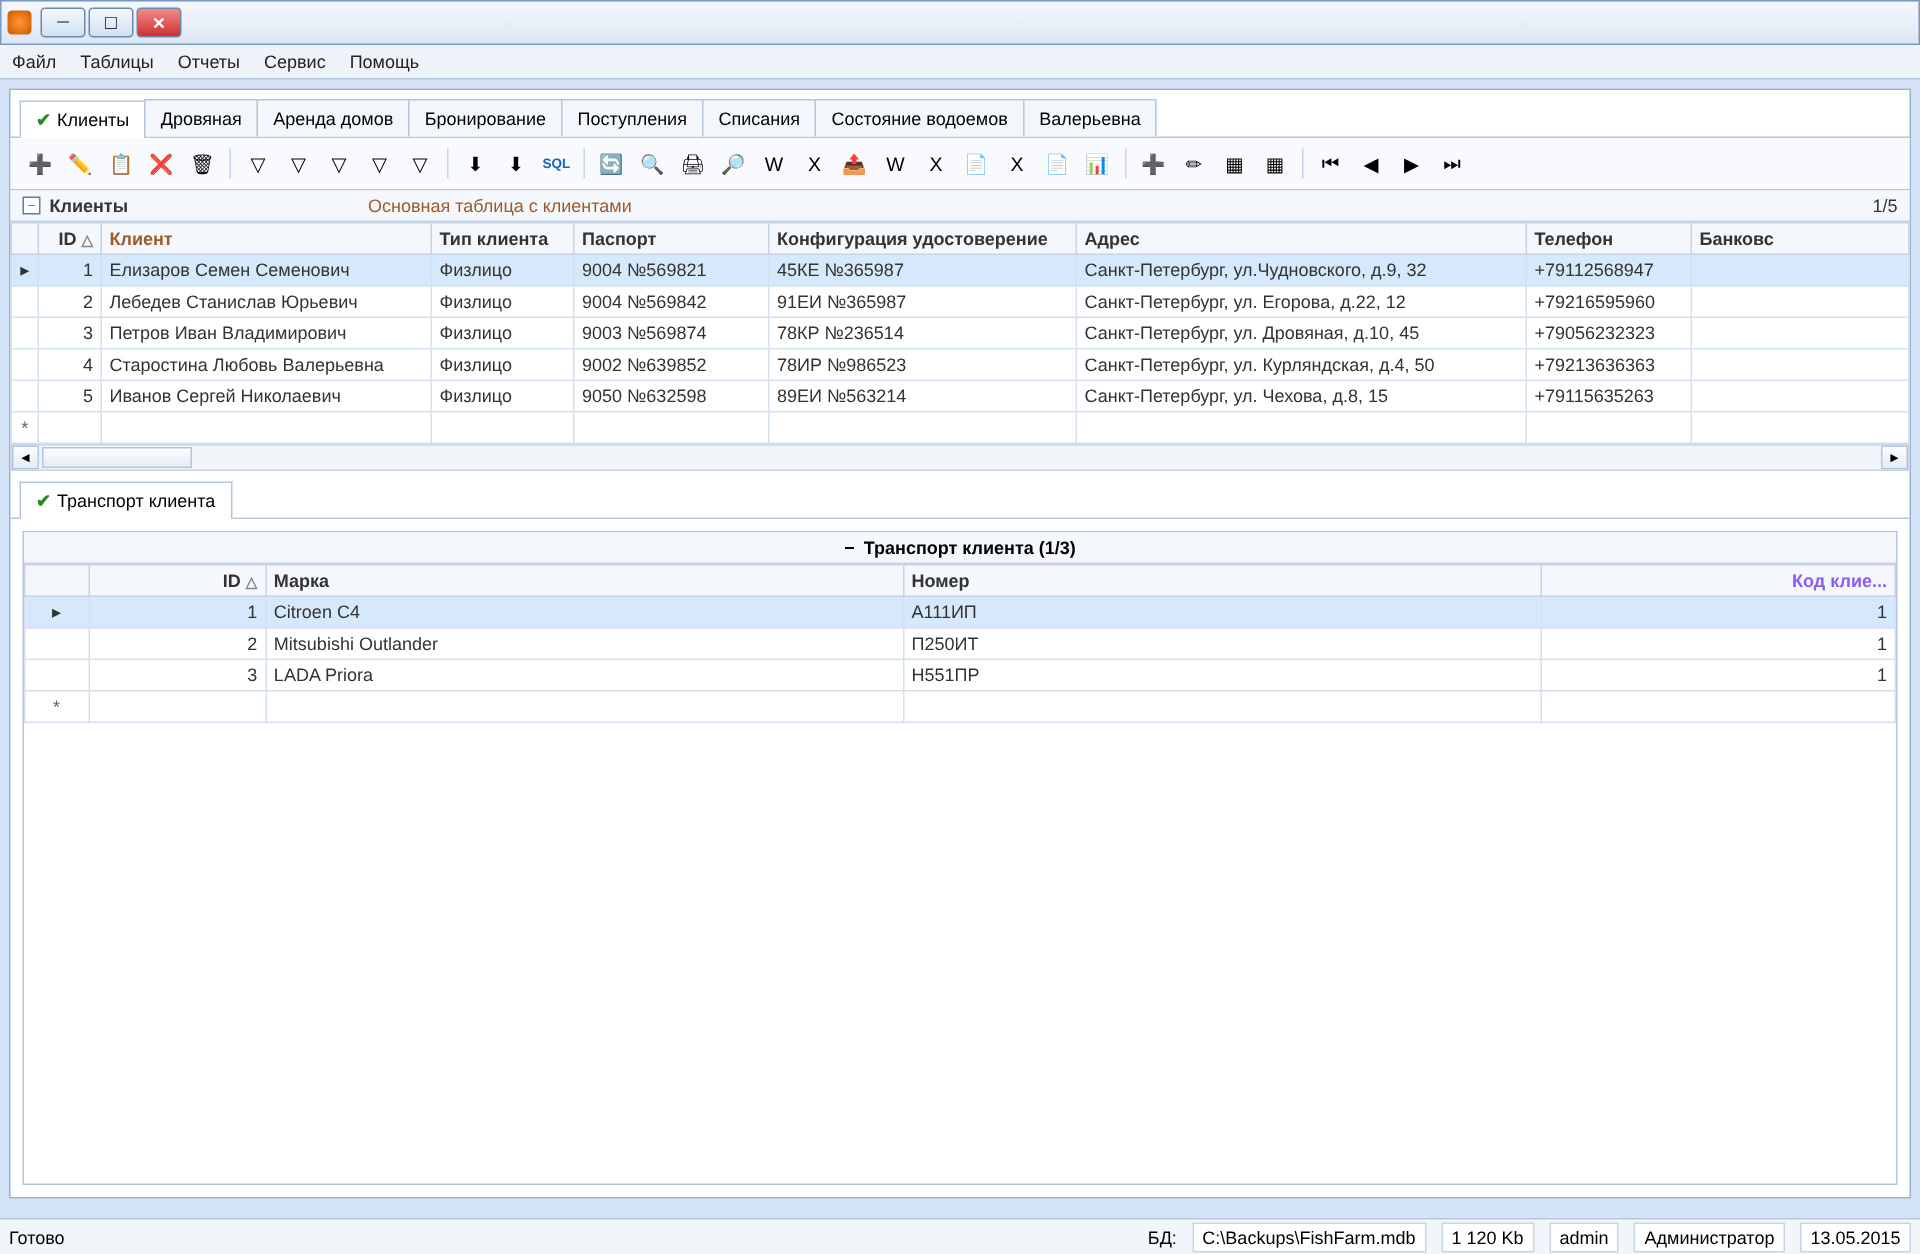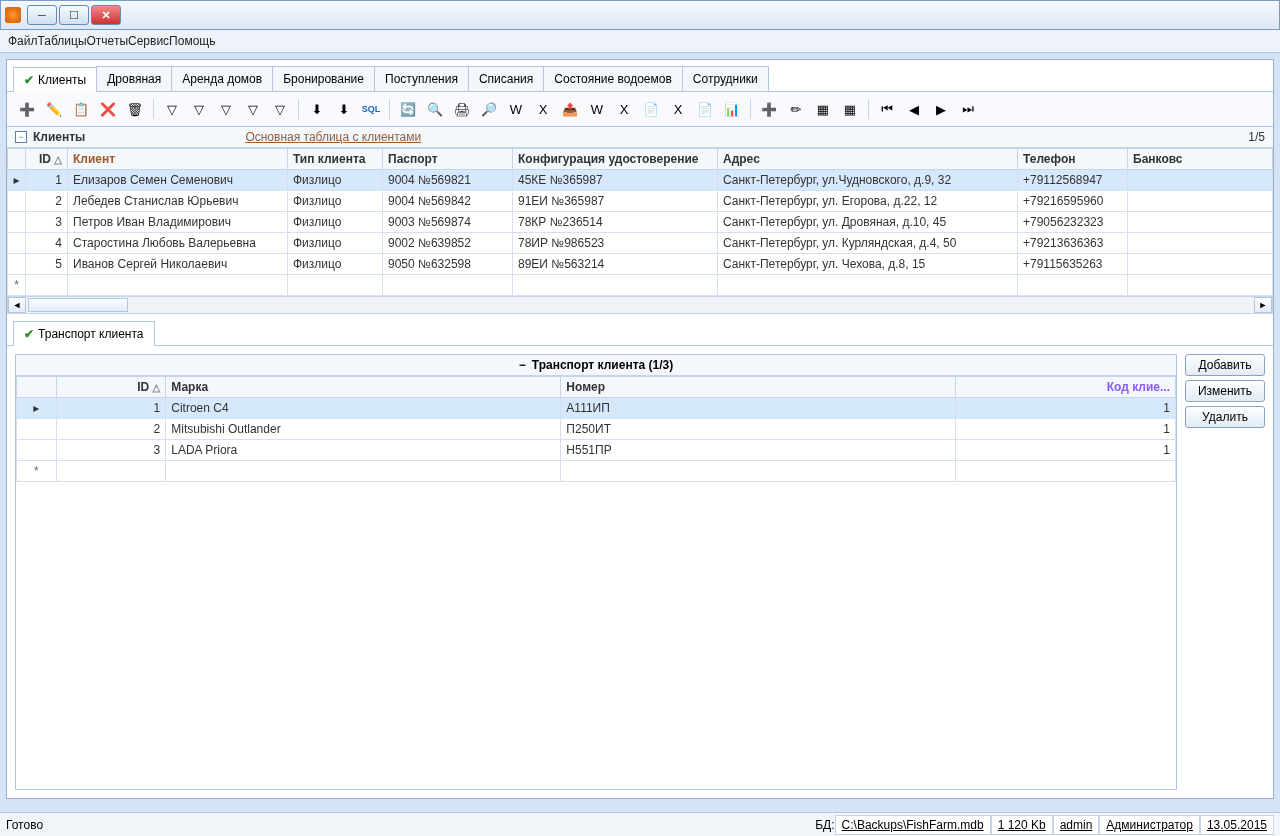--- a/index.html
+++ b/index.html
@@ -34,20 +34,21 @@
   display: flex; align-items: center; justify-content: center;
   font-size: 11px; color: #333;
   cursor: pointer;
 }
 .winbtn.close { background: linear-gradient(#f28a8a, #d03030); color: #fff; font-weight: bold; }
 .menubar {
   background: #eef3fa;
   border-bottom: 1px solid #b5c7de;
   padding: 4px 8px;
   display: flex;
+  gap: 16px;
 }
 .menubar span { cursor: pointer; color: #222; }
 .content {
   background: #fff;
   margin: 6px;
   border: 1px solid #9ab0cc;
   height: 740px;
   position: relative;
   display: flex;
   flex-direction: column;
@@ -96,21 +97,21 @@
   background: #f4f7fb;
   border-bottom: 1px solid #c5d4e6;
 }
 .section-header .icon-box {
   width: 12px; height: 12px; border: 1px solid #5a7eaa; margin-right: 6px;
   background: #fff;
   display: flex; align-items: center; justify-content: center;
   font-size: 9px; color: #5a7eaa;
 }
 .section-header .name { font-weight: bold; color: #333; }
-.section-header .desc { color: #a05a2a; margin-left: 160px; text-decoration: underline; }
+.section-header .desc { color: #a05a2a; margin-left: 160px; }
 .section-header .counter { margin-left: auto; color: #333; }
 .grid {
   border-collapse: collapse;
   width: 100%;
 }
 .grid th {
   background: #f4f7fb;
   border: 1px solid #c5d4e6;
   text-align: left;
   padding: 3px 5px;
@@ -182,28 +183,27 @@
 }
 .statusbar {
   position: absolute;
   bottom: 0; left: 0; right: 0;
   height: 24px;
   background: #f2f6fb;
   border-top: 1px solid #b5c7de;
   display: flex;
   align-items: center;
   padding: 0 6px;
-  gap: 0;
+  gap: 10px;
   font-size: 12px;
 }
 .statusbar .cell {
   border: 1px solid #c5d4e6;
   padding: 2px 6px;
   background: #fff;
-  text-decoration: underline;
 }
 .statusbar .fill { flex: 1; }
 .main-grid-wrap { }
 .starrow td { color: #666; }
 </style>
 </head>
 <body>
 
 <div class="titlebar">
   <div class="app-icon"></div>
@@ -241,21 +241,21 @@
     <div class="maintab">
         <span>Поступления</span>
       </div>
     <div class="maintab">
         <span>Списания</span>
       </div>
     <div class="maintab">
         <span>Состояние водоемов</span>
       </div>
     <div class="maintab">
-        <span>Сотрудники</span>
+        <span>Валерьевна</span>
       </div>
   </div>
 
   <div class="toolbar" id="toolbar">
       <div class="tbtn">➕</div>
       <div class="tbtn">✏️</div>
       <div class="tbtn">📋</div>
       <div class="tbtn">❌</div>
       <div class="tbtn">🗑</div>
       <div class="tsep"></div>
@@ -442,25 +442,20 @@
             <tr class="starrow">
               <td class="rowptr">*</td>
               <td></td>
               <td></td>
               <td></td>
               <td></td>
             </tr>
           </tbody>
       </table>
     </div>
-    <div class="sidebuttons">
-      <div class="sidebtn">Добавить</div>
-      <div class="sidebtn">Изменить</div>
-      <div class="sidebtn">Удалить</div>
-    </div>
   </div>
 
 </div>
 
 <div class="statusbar">
   <span>Готово</span>
   <span class="fill"></span>
   <span>БД:</span>
   <span class="cell">C:\Backups\FishFarm.mdb</span>
   <span class="cell">1 120 Kb</span>

